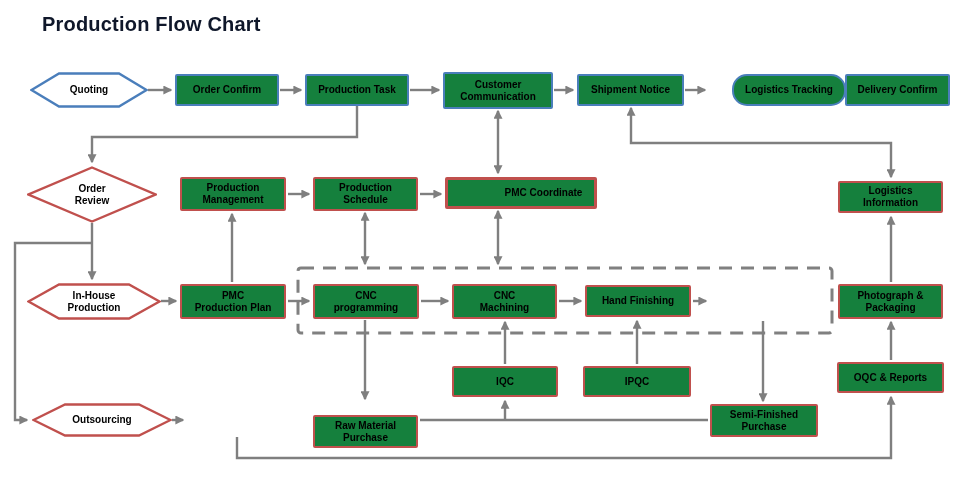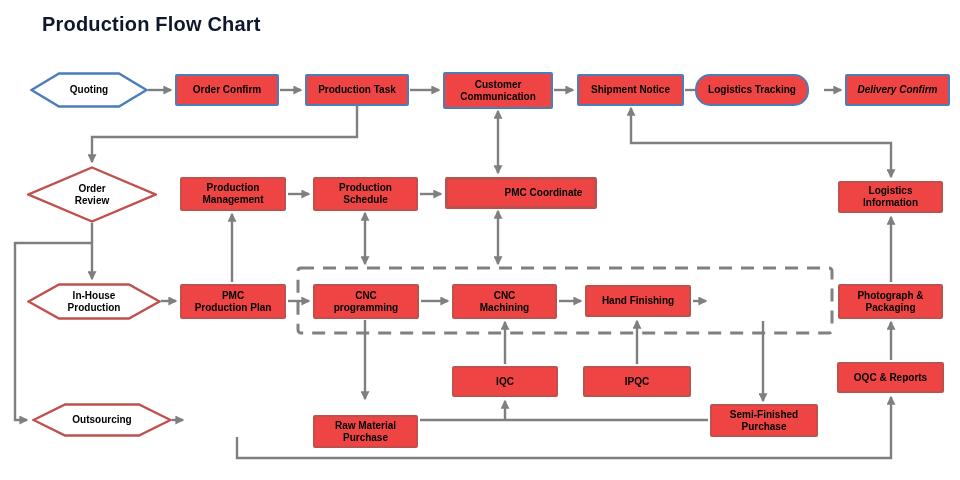--- a/index.html
+++ b/index.html
@@ -9,21 +9,21 @@
   }
   #title{
     position:absolute;left:42px;top:13px;font-size:20px;font-weight:bold;
     color:#0f172a;letter-spacing:0.2px;
   }
   #wires{position:absolute;left:0;top:0;width:960px;height:480px;pointer-events:none;}
   .node{
     position:absolute;display:flex;align-items:center;justify-content:center;
     text-align:center;font-size:10px;font-weight:bold;color:#000;line-height:1.2;
   }
-  .rect{background:#ef4444;border:2px solid #000;border-radius:2px;}
+  .rect{background:#15803d;border:2px solid #000;border-radius:2px;}
   .blue{border-color:#4a7ebb;}
   .red{border-color:#c0504d;}
   .thick{border-width:3px;}
   .node svg.shape{position:absolute;left:0;top:0;}
   .lbl{position:relative;z-index:2;white-space:pre-line;padding:0 2px;}
 </style>
 </head>
 <body>
 
 <div id="stage">
@@ -95,24 +95,24 @@
   <div class="node rect blue" style="left:305px;top:74px;width:100px;height:28px;">
     <span class="lbl">Production Task</span>
   </div>
   <div class="node rect blue" style="left:443px;top:72px;width:106px;height:33px;">
     <span class="lbl">Customer
 Communication</span>
   </div>
   <div class="node rect blue" style="left:577px;top:74px;width:103px;height:28px;">
     <span class="lbl">Shipment Notice</span>
   </div>
-  <div class="node rect blue" style="left:695px;top:74px;width:110px;height:28px;border-radius:15px;">
+  <div class="node rect blue" style="left:732px;top:74px;width:110px;height:28px;border-radius:15px;">
     <span class="lbl">Logistics Tracking</span>
   </div>
-  <div class="node rect blue" style="left:845px;top:74px;width:101px;height:28px;font-style:italic;">
+  <div class="node rect blue" style="left:845px;top:74px;width:101px;height:28px;">
     <span class="lbl">Delivery Confirm</span>
   </div>
 
   <div class="node" style="left:27px;top:166px;width:130px;height:57px;">
     <svg class="shape" width="130" height="57">
       <polygon points="65,1.5 128.5,28.5 65,55.5 1.5,28.5" fill="#ffffff" stroke="#c0504d" stroke-width="2.4"></polygon>
     </svg>
     <span class="lbl">Order
 Review</span>
   </div>

